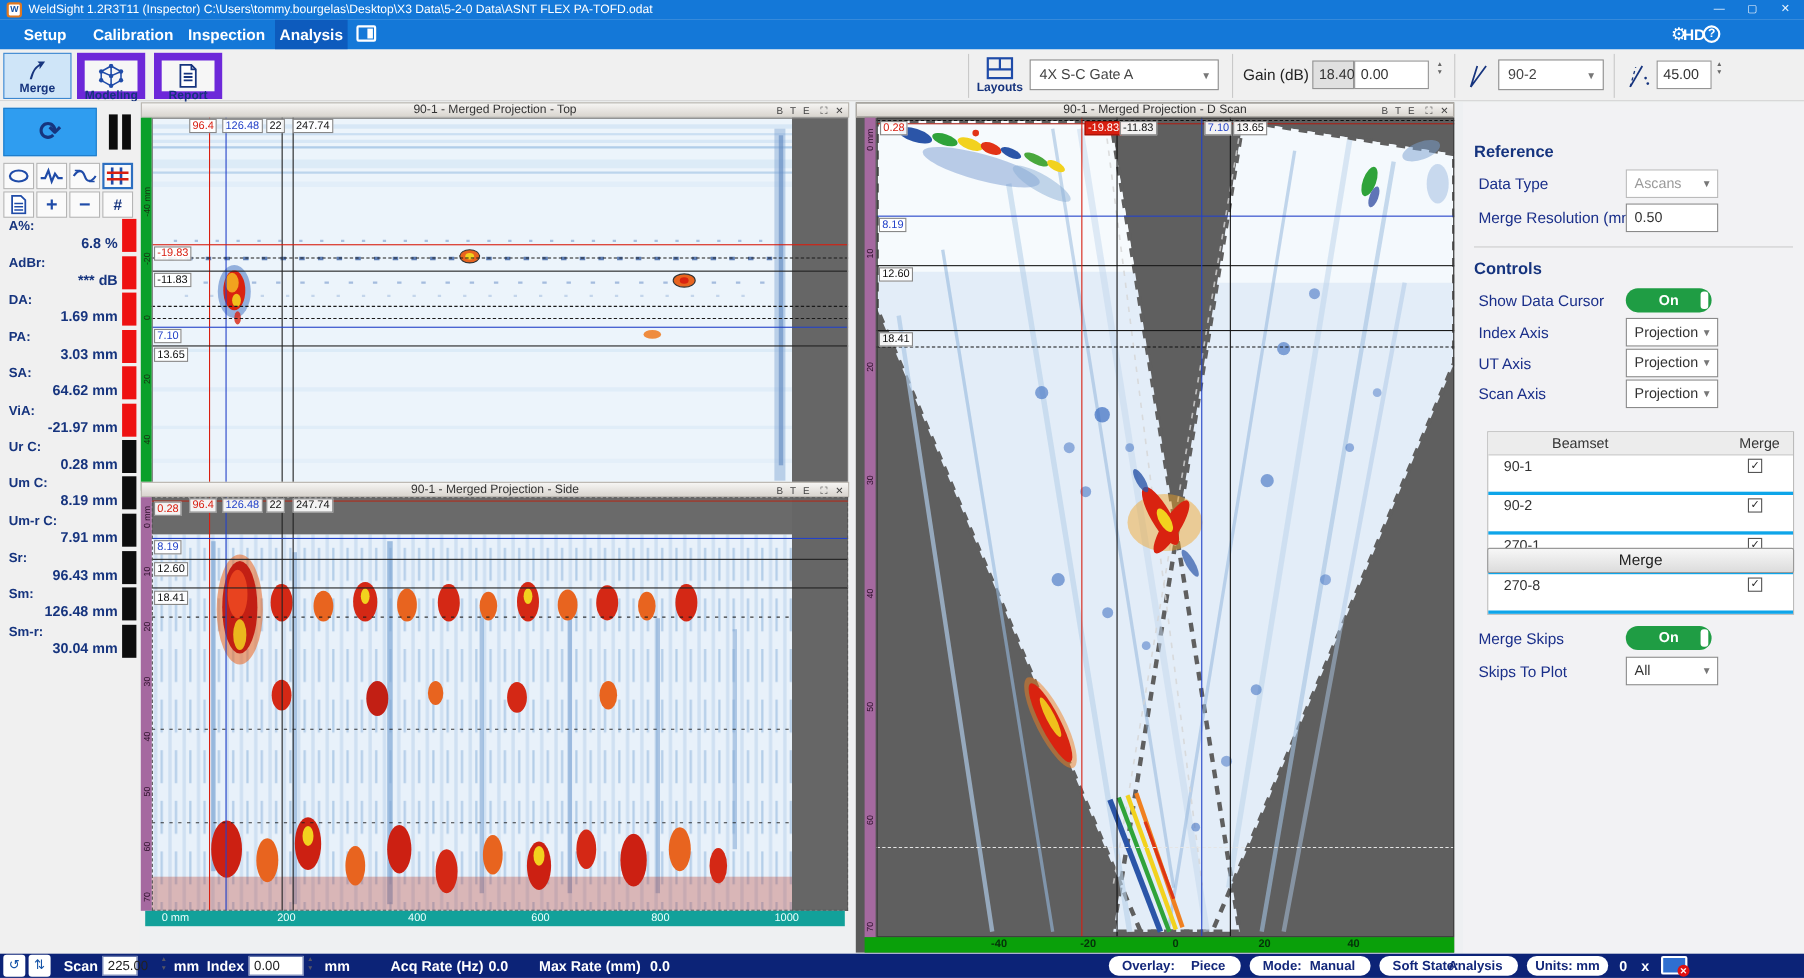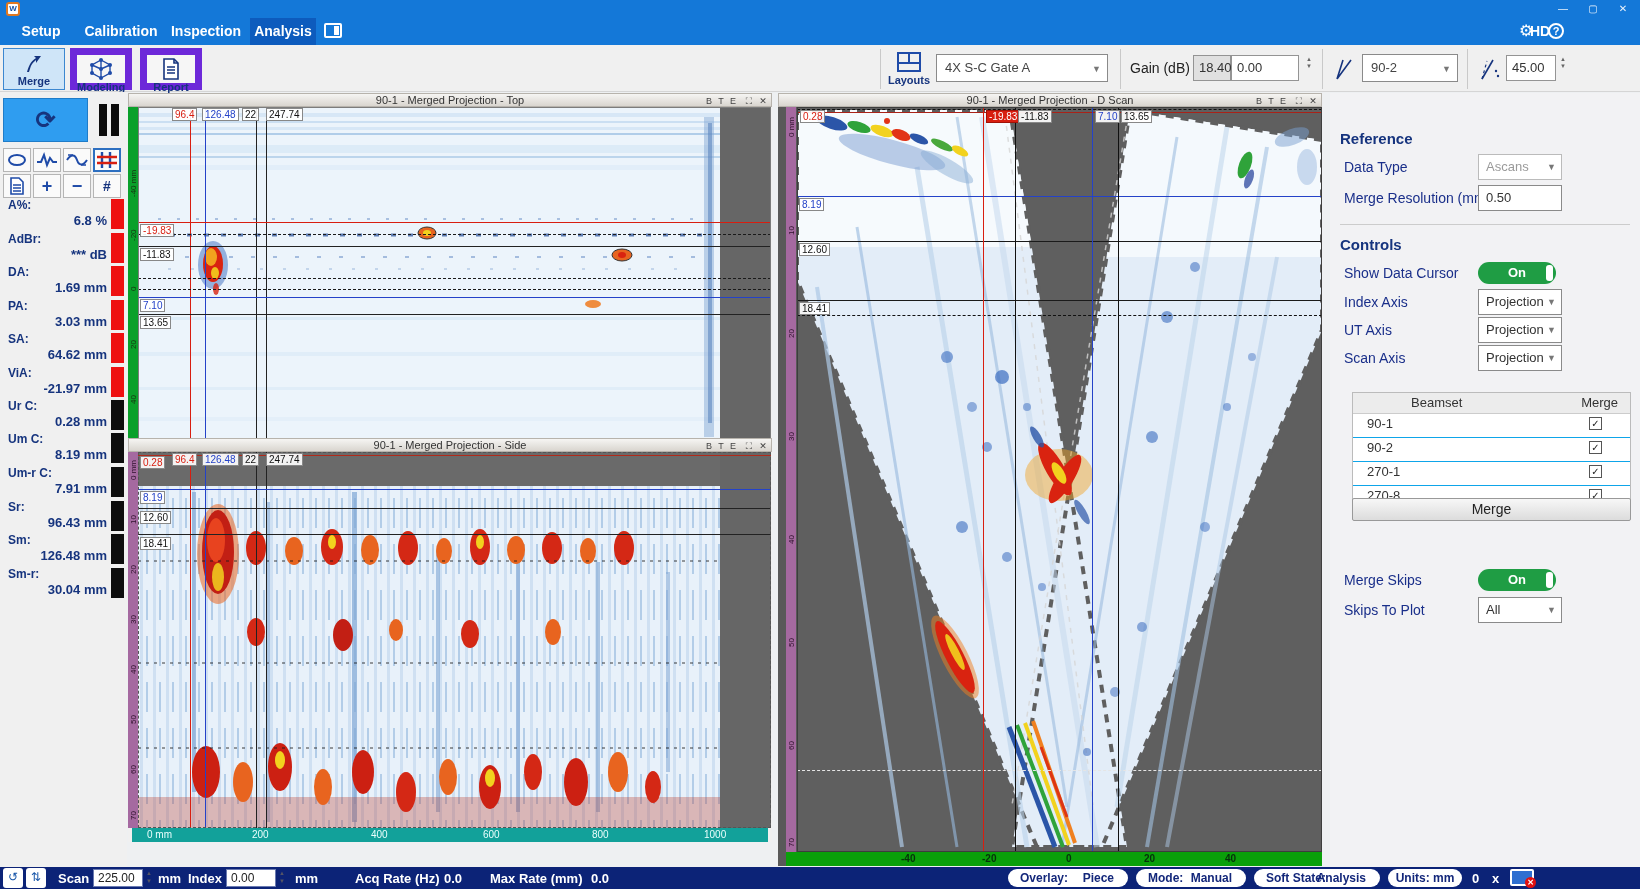--- a/index.html
+++ b/index.html
@@ -74,21 +74,21 @@
   .mpanel { position:absolute; left:1330px; top:93px; width:310px; height:774px; background:#f2f2f4; }
   .mpanel-head { position:absolute; left:0; top:0; width:310px; height:28px; background:#1b2d90; color:#fff; font-size:15px; font-weight:bold; text-align:center; line-height:28px; }
   .mheading { position:absolute; left:10px; font-size:15px; font-weight:bold; color:#16347e; }
   .mlabel { position:absolute; left:14px; font-size:14px; color:#1a2f8a; }
   .mdrop { position:absolute; left:148px; width:84px; height:26px; background:#fff; border:1px solid #8a8a8a; font-size:13px; color:#333; line-height:24px; padding-left:7px; }
   .mdrop .caret { position:absolute; right:5px; top:0; color:#777; font-size:9px; }
   .mdrop.disabled { color:#9a9a9a; border-color:#bbb; }
   .toggle { position:absolute; left:148px; width:78px; height:22px; background:#1f9d44; border-radius:11px; color:#fff; font-size:13px; font-weight:bold; text-align:center; line-height:22px; }
   .toggle .knob { position:absolute; right:3px; top:3px; width:7px; height:16px; background:#fff; border-radius:3px; }
   .mtable { position:absolute; left:22px; width:279px; background:#fff; border:1px solid #bbb; }
-  .mtrow { position:relative; height:24px; border-bottom:1px solid #0ea5e9; font-size:13px; color:#333; }
+  .mtrow { position:relative; height:36px; border-bottom:3px solid #0ea5e9; font-size:13px; color:#333; }
   .mtrow .nm { position:absolute; left:14px; top:2px; }
   .mth { height:21px; background:#ececec; border-bottom:1px solid #ccc; font-size:13px; color:#333; }
   .cbx { position:absolute; right:28px; top:3px; width:13px; height:13px; border:1px solid #555; background:#fff; font-size:10px; line-height:12px; text-align:center; color:#222; }
   .mergebtn { position:absolute; left:22px; width:279px; height:23px; background:linear-gradient(#f7f7f7,#dcdcdc); border:1px solid #999; border-radius:2px; font-size:14px; color:#222; text-align:center; line-height:21px; }
   .divider { position:absolute; left:10px; width:290px; height:1px; background:#ccc; }
 
   
   .statusbar { position:absolute; left:0; top:867px; width:1640px; height:22px; background:#0c2377; color:#fff; }
   .sb-label { position:absolute; top:4px; font-size:13px; font-weight:bold; color:#fff; }
   .sb-input { position:absolute; top:2px; height:18px; background:#fff; border:1px solid #6a7ab0; font-size:12px; color:#222; line-height:16px; padding-left:4px; }
@@ -98,20 +98,21 @@
   .pill .pv { position:absolute; right:14px; }
   .sb-icon { position:absolute; top:1px; width:20px; height:20px; background:#fff; border-radius:3px; text-align:center; line-height:19px; font-size:12px; color:#1554a8; }
 </style>
 </head>
 <body>
 
 <div class="root">
 
   <div class="titlebar">
     <div class="appicon">W</div>
+    <div class="title">WeldSight 1.2R3T11 (Inspector) C:\Users\tommy.bourgelas\Desktop\X3 Data\5-2-0 Data\ASNT FLEX PA-TOFD.odat</div>
     <div class="winbtn" style="left:1552px;">—</div>
     <div class="winbtn" style="left:1582px;">▢</div>
     <div class="winbtn" style="left:1612px;">✕</div>
   </div>
 
   <div class="menubar">
     <div class="menutab" style="left:12px; width:58px;">Setup</div>
     <div class="menutab" style="left:80px; width:82px;">Calibration</div>
     <div class="menutab" style="left:168px; width:76px;">Inspection</div>
     <div class="menutab active" style="left:250px; width:66px;">Analysis</div>
@@ -679,21 +680,21 @@
     <div class="mdrop" style="top:504px;">
       <span>All</span><span class="caret" style="line-height:24px;">▼</span>
     </div>
   </div>
 
   <div class="statusbar">
     <div class="sb-icon" style="left:3px;">↺</div>
     <div class="sb-icon" style="left:26px;">⇅</div>
 
     <div class="sb-label" style="left:58px;">Scan</div>
-    <div class="sb-input" style="left:93px; width:50px;">225.00</div>
+    <div class="sb-input" style="left:93px; width:32px;">225.00</div>
     <div class="sb-spin" style="left:144px;">▲<br>▼</div>
     <div class="sb-label" style="left:158px;">mm</div>
     <div class="sb-label" style="left:188px;">Index</div>
     <div class="sb-input" style="left:226px; width:50px;">0.00</div>
     <div class="sb-spin" style="left:277px;">▲<br>▼</div>
     <div class="sb-label" style="left:295px;">mm</div>
     <div class="sb-label" style="left:355px;">Acq Rate (Hz)</div>
     <div class="sb-label" style="left:444px;">0.0</div>
     <div class="sb-label" style="left:490px;">Max Rate (mm)</div>
     <div class="sb-label" style="left:591px;">0.0</div>

